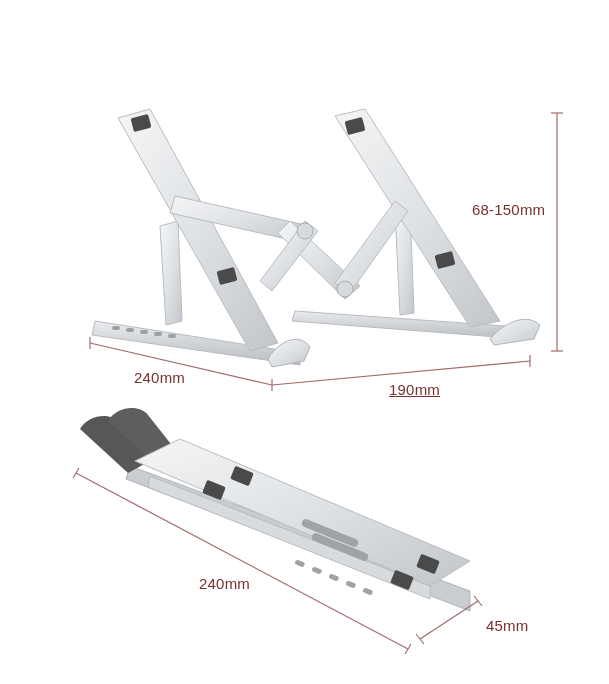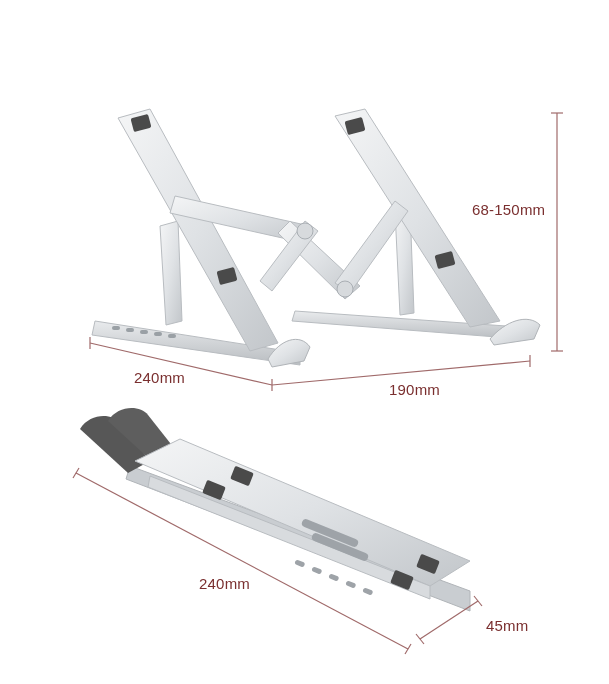--- a/index.html
+++ b/index.html
@@ -106,16 +106,16 @@
       <line x1="73" y1="457" x2="79" y2="447"></line>
       <line x1="405" y1="633" x2="411" y2="623"></line>
       <line x1="420" y1="618" x2="478" y2="580"></line>
       <line x1="416" y1="613" x2="424" y2="623"></line>
       <line x1="474" y1="575" x2="482" y2="585"></line>
     </g>
   </svg>
 
   <div class="dim-label" style="left:472px; top:180px;">68-150mm</div>
   <div class="dim-label" style="left:134px; top:348px;">240mm</div>
-  <div class="dim-label" style="left:389px; top:360px;">190mm</div>
+  <div class="dim-label" style="left:389px; top:360px;text-decoration:underline;">190mm</div>
   <div class="dim-label" style="left:199px; top:554px;">240mm</div>
   <div class="dim-label" style="left:486px; top:596px;">45mm</div>
 </div>
 
 </body></html>

